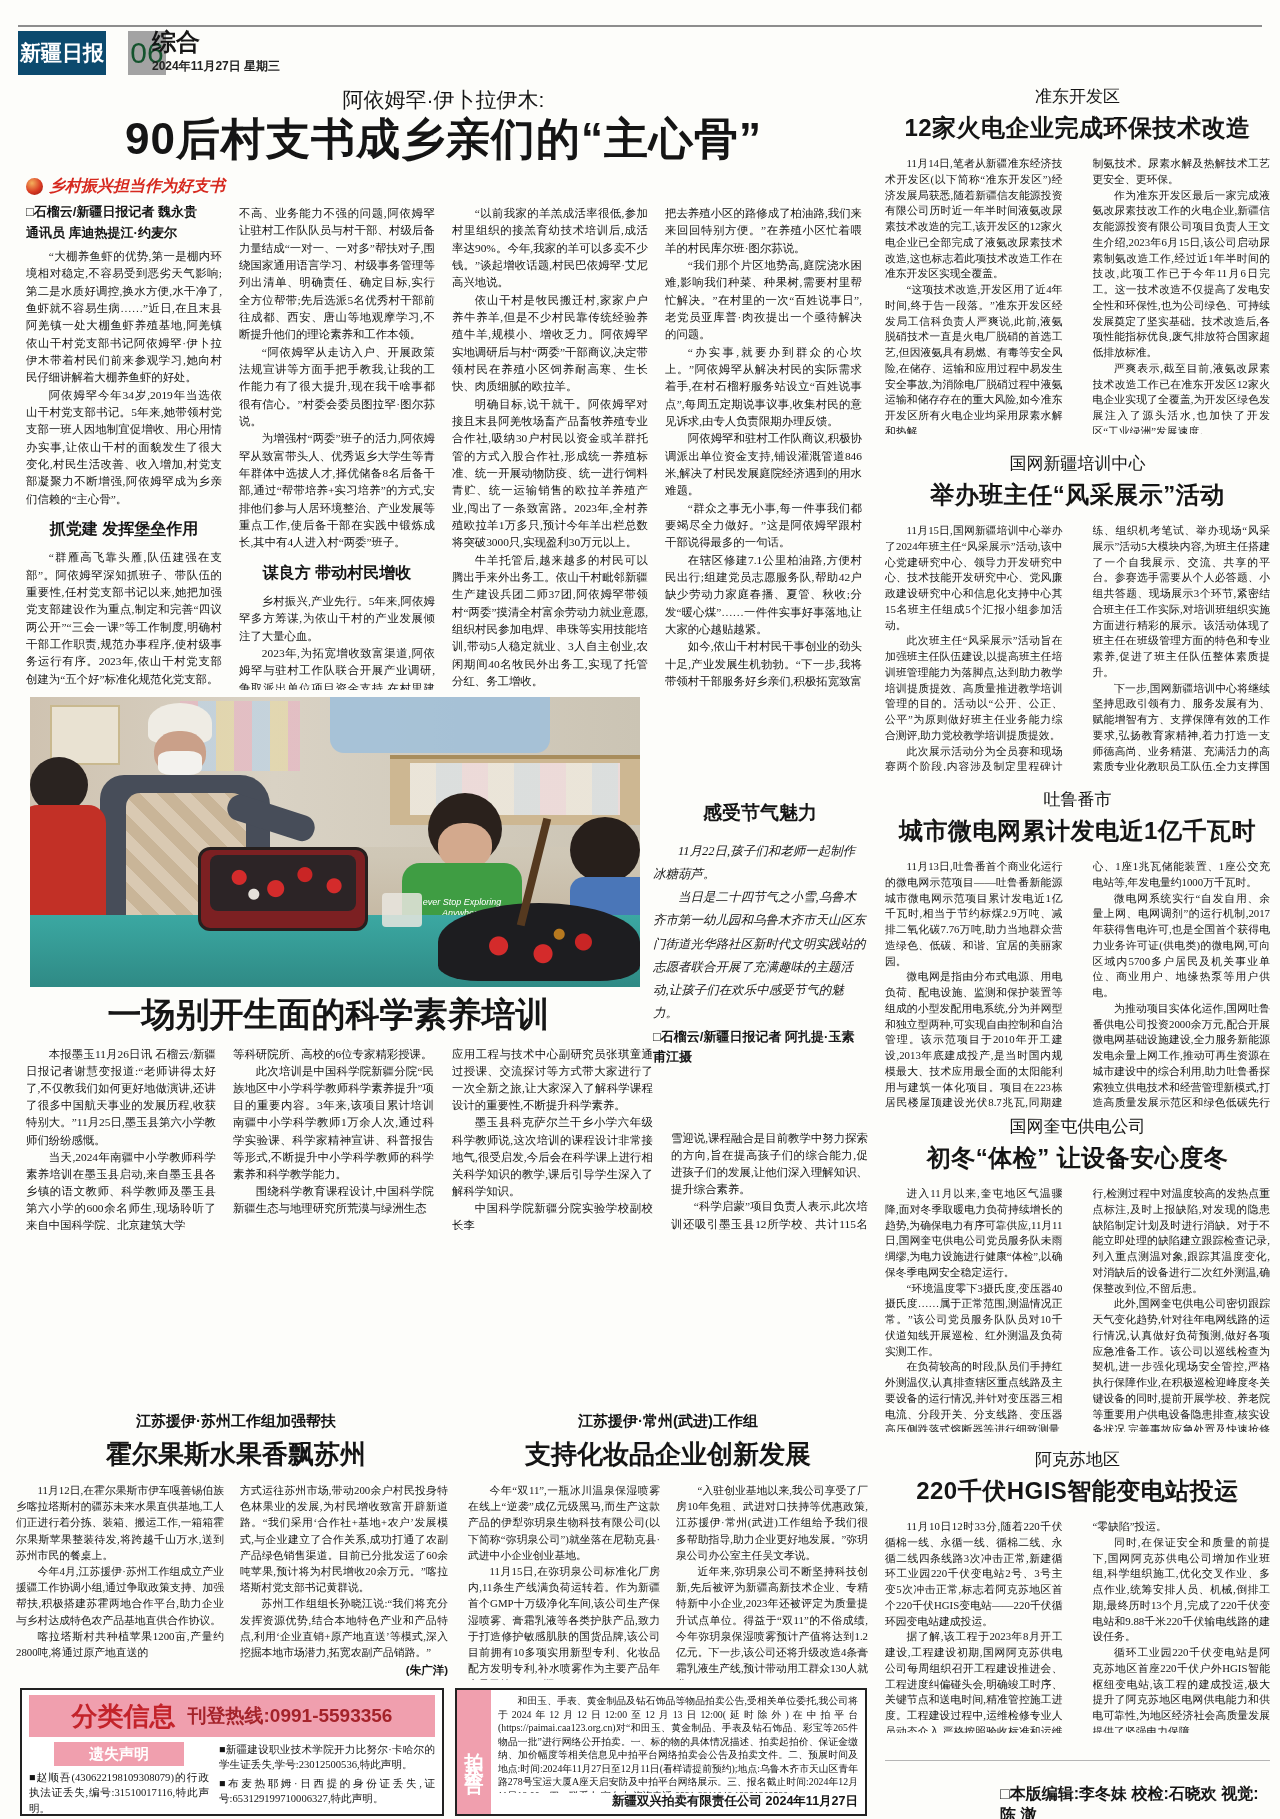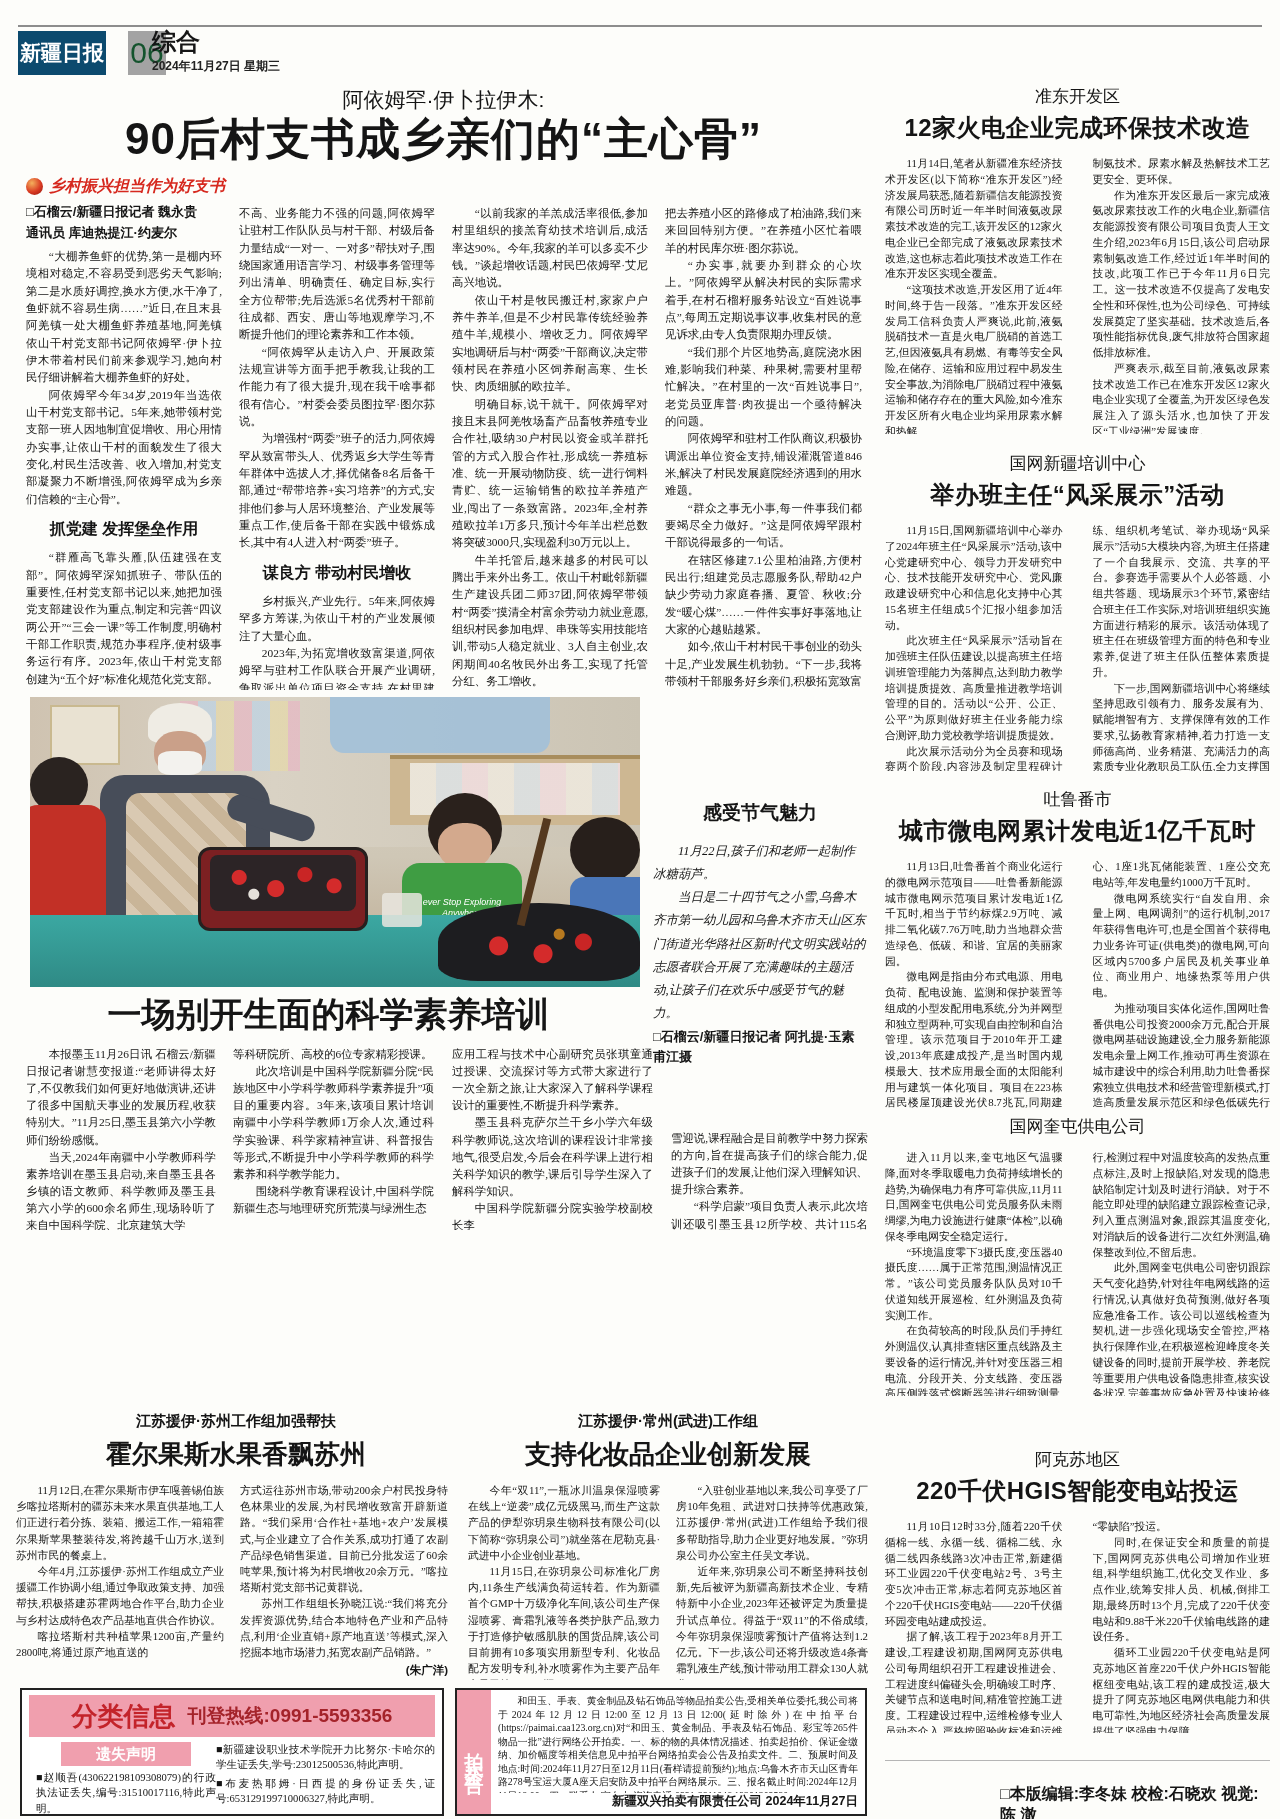--- a/index.html
+++ b/index.html
@@ -65,21 +65,21 @@
   .feat-headline{text-align:center;font-family:"Liberation Sans",sans-serif;font-weight:bold;
                  font-size:26px;margin-top:6px;}
   .feat-body{display:flex;gap:16px;margin-top:10px;}
   .fcol{overflow:hidden;font-size:10.8px;line-height:1.5;text-align:justify;}
   
   .classified{left:20px;top:1688px;width:424px;height:128px;border:2px solid #222;
               background:#fff;padding:5px 7px;}
   .cl-band{height:42px;background:#f09fae;display:flex;align-items:center;justify-content:center;gap:12px;}
   .cl-title{font-family:"Liberation Sans",sans-serif;font-weight:bold;font-size:26px;color:#c3232a;}
   .cl-hotline{font-family:"Liberation Sans",sans-serif;font-weight:bold;font-size:19px;color:#a4232a;}
-  .cl-cols{display:flex;margin-top:5px;margin-left:7px;}
+  .cl-cols{display:flex;gap:10px;margin-top:5px;}
   .cl-left{width:180px;}
   .cl-right{flex:1;}
   .cl-sub{width:130px;height:24px;background:#f09fae;color:#fff;display:flex;align-items:center;
           justify-content:center;font-family:"Liberation Sans",sans-serif;font-weight:bold;
           font-size:15px;margin:0 auto 4px auto;}
   .cl-item{font-size:10.6px;line-height:1.45;text-align:justify;margin:0 0 3px 0;}
   
   .auction{left:455px;top:1688px;width:412px;height:128px;border:2px solid #222;background:#fff;
            display:flex;}
   .au-strip{width:34px;background:#f09fae;color:#fff;display:flex;align-items:center;justify-content:center;
@@ -139,22 +139,22 @@
       <p class="para" data-name="paragraph">2023年,为拓宽增收致富渠道,阿依姆罕与驻村工作队联合开展产业调研,争取派出单位项目资金支持,在村里建成占地700余平方米的水产养殖大棚,并对接库尔勒康尔绿水产业养殖中心为村里提供鱼虾养殖技术支持。今年,水产养殖大棚为村集体增收10万余元。</p>
     </div>
   <div class="mcol mcol3" data-name="main-article-column-3">
       <p class="para" data-name="paragraph">“以前我家的羊羔成活率很低,参加村里组织的接羔育幼技术培训后,成活率达90%。今年,我家的羊可以多卖不少钱。”谈起增收话题,村民巴依姆罕·艾尼高兴地说。</p>
       <p class="para" data-name="paragraph">依山干村是牧民搬迁村,家家户户养牛养羊,但是不少村民靠传统经验养殖牛羊,规模小、增收乏力。阿依姆罕实地调研后与村“两委”干部商议,决定带领村民在养殖小区饲养耐高寒、生长快、肉质细腻的欧拉羊。</p>
       <p class="para" data-name="paragraph">明确目标,说干就干。阿依姆罕对接且末县阿羌牧场畜产品畜牧养殖专业合作社,吸纳30户村民以资金或羊群托管的方式入股合作社,形成统一养殖标准、统一开展动物防疫、统一进行饲料青贮、统一运输销售的欧拉羊养殖产业,闯出了一条致富路。2023年,全村养殖欧拉羊1万多只,预计今年羊出栏总数将突破3000只,实现盈利30万元以上。</p>
       <p class="para" data-name="paragraph">牛羊托管后,越来越多的村民可以腾出手来外出务工。依山干村毗邻新疆生产建设兵团二师37团,阿依姆罕带领村“两委”摸清全村富余劳动力就业意愿,组织村民参加电焊、串珠等实用技能培训,带动5人稳定就业、3人自主创业,农闲期间40名牧民外出务工,实现了托管分红、务工增收。</p>
     </div>
   <div class="mcol mcol4" data-name="main-article-column-4">
       <p class="cont" data-name="paragraph">把去养殖小区的路修成了柏油路,我们来来回回特别方便。”在养殖小区忙着喂羊的村民库尔班·图尔荪说。</p>
+      <p class="para" data-name="paragraph">“我们那个片区地势高,庭院浇水困难,影响我们种菜、种果树,需要村里帮忙解决。”在村里的一次“百姓说事日”,老党员亚库普·肉孜提出一个亟待解决的问题。</p>
       <p class="para" data-name="paragraph">“办实事,就要办到群众的心坎上。”阿依姆罕从解决村民的实际需求着手,在村石榴籽服务站设立“百姓说事点”,每周五定期说事议事,收集村民的意见诉求,由专人负责限期办理反馈。</p>
-      <p class="para" data-name="paragraph">“我们那个片区地势高,庭院浇水困难,影响我们种菜、种果树,需要村里帮忙解决。”在村里的一次“百姓说事日”,老党员亚库普·肉孜提出一个亟待解决的问题。</p>
       <p class="para" data-name="paragraph">阿依姆罕和驻村工作队商议,积极协调派出单位资金支持,铺设灌溉管道846米,解决了村民发展庭院经济遇到的用水难题。</p>
       <p class="para" data-name="paragraph">“群众之事无小事,每一件事我们都要竭尽全力做好。”这是阿依姆罕跟村干部说得最多的一句话。</p>
       <p class="para" data-name="paragraph">在辖区修建7.1公里柏油路,方便村民出行;组建党员志愿服务队,帮助42户缺少劳动力家庭春播、夏管、秋收;分发“暖心煤”……一件件实事好事落地,让大家的心越贴越紧。</p>
       <p class="para" data-name="paragraph">如今,依山干村村民干事创业的劲头十足,产业发展生机勃勃。“下一步,我将带领村干部服务好乡亲们,积极拓宽致富增收渠道,让村民的日子越来越好。”谈及未来,阿依姆罕充满信心。</p>
     </div>
 
   <div class="abs photo" data-name="news-photo">
     <div class="ph" data-name="photo-wall-decor" style="left:0;top:0;width:610px;height:150px;background:linear-gradient(90deg,#cfc3b1,#d9d2c4 40%,#cbc4b4);"></div>
     <div class="ph" data-name="photo-poster" style="left:20px;top:8px;width:70px;height:60px;background:#e9e2d2;border:2px solid #c9b98f;"></div>
     <div class="ph" data-name="photo-poster" style="left:150px;top:4px;width:120px;height:70px;background:repeating-linear-gradient(90deg,#e7b7c4 0 18px,#bcd3e6 18px 36px,#e6d9a8 36px 54px);opacity:.7;"></div>
@@ -321,20 +321,21 @@
           </div>
         <div class="rr-col" data-name="rail-col2" style="height:250px;">
             <p class="cont" data-name="paragraph">心、1座1兆瓦储能装置、1座公交充电站等,年发电量约1000万千瓦时。</p>
             <p class="para" data-name="paragraph">微电网系统实行“自发自用、余量上网、电网调剂”的运行机制,2017年获得售电许可,也是全国首个获得电力业务许可证(供电类)的微电网,可向区域内5700多户居民及机关事业单位、商业用户、地缘热泵等用户供电。</p>
             <p class="para" data-name="paragraph">为推动项目实体化运作,国网吐鲁番供电公司投资2000余万元,配合开展微电网基础设施建设,全力服务新能源发电余量上网工作,推动可再生资源在城市建设中的综合利用,助力吐鲁番探索独立供电技术和经营管理新模式,打造高质量发展示范区和绿色低碳先行区。</p>
           </div>
       </div>
     </div>
     <div class="rr" data-name="rail-article-kuitun" style="top:1115px;">
       <div class="rr-kicker" data-name="rail-kicker">国网奎屯供电公司</div>
+      <div class="rr-headline" data-name="rail-headline">初冬“体检” 让设备安心度冬</div>
       <div class="rr-body">
         <div class="rr-col" data-name="rail-col1" style="height:246px;">
             <p class="para" data-name="paragraph">进入11月以来,奎屯地区气温骤降,面对冬季取暖电力负荷持续增长的趋势,为确保电力有序可靠供应,11月11日,国网奎屯供电公司党员服务队未雨绸缪,为电力设施进行健康“体检”,以确保冬季电网安全稳定运行。</p>
             <p class="para" data-name="paragraph">“环境温度零下3摄氏度,变压器40摄氏度……属于正常范围,测温情况正常。”该公司党员服务队队员对10千伏道知线开展巡检、红外测温及负荷实测工作。</p>
             <p class="para" data-name="paragraph">在负荷较高的时段,队员们手持红外测温仪,认真排查辖区重点线路及主要设备的运行情况,并针对变压器三相电流、分段开关、分支线路、变压器高压侧跌落式熔断器等进行细致测量,确保测温工作全方位无死角进</p>
           </div>
         <div class="rr-col" data-name="rail-col2" style="height:246px;">
             <p class="cont" data-name="paragraph">行,检测过程中对温度较高的发热点重点标注,及时上报缺陷,对发现的隐患缺陷制定计划及时进行消缺。对于不能立即处理的缺陷建立跟踪检查记录,列入重点测温对象,跟踪其温度变化,对消缺后的设备进行二次红外测温,确保整改到位,不留后患。</p>
             <p class="para" data-name="paragraph">此外,国网奎屯供电公司密切跟踪天气变化趋势,针对往年电网线路的运行情况,认真做好负荷预测,做好各项应急准备工作。该公司以巡线检查为契机,进一步强化现场安全管控,严格执行保障作业,在积极巡检迎峰度冬关键设备的同时,提前开展学校、养老院等重要用户供电设备隐患排查,核实设备状况,完善事故应急处置及快速抢修复电预案。</p>
           </div>

